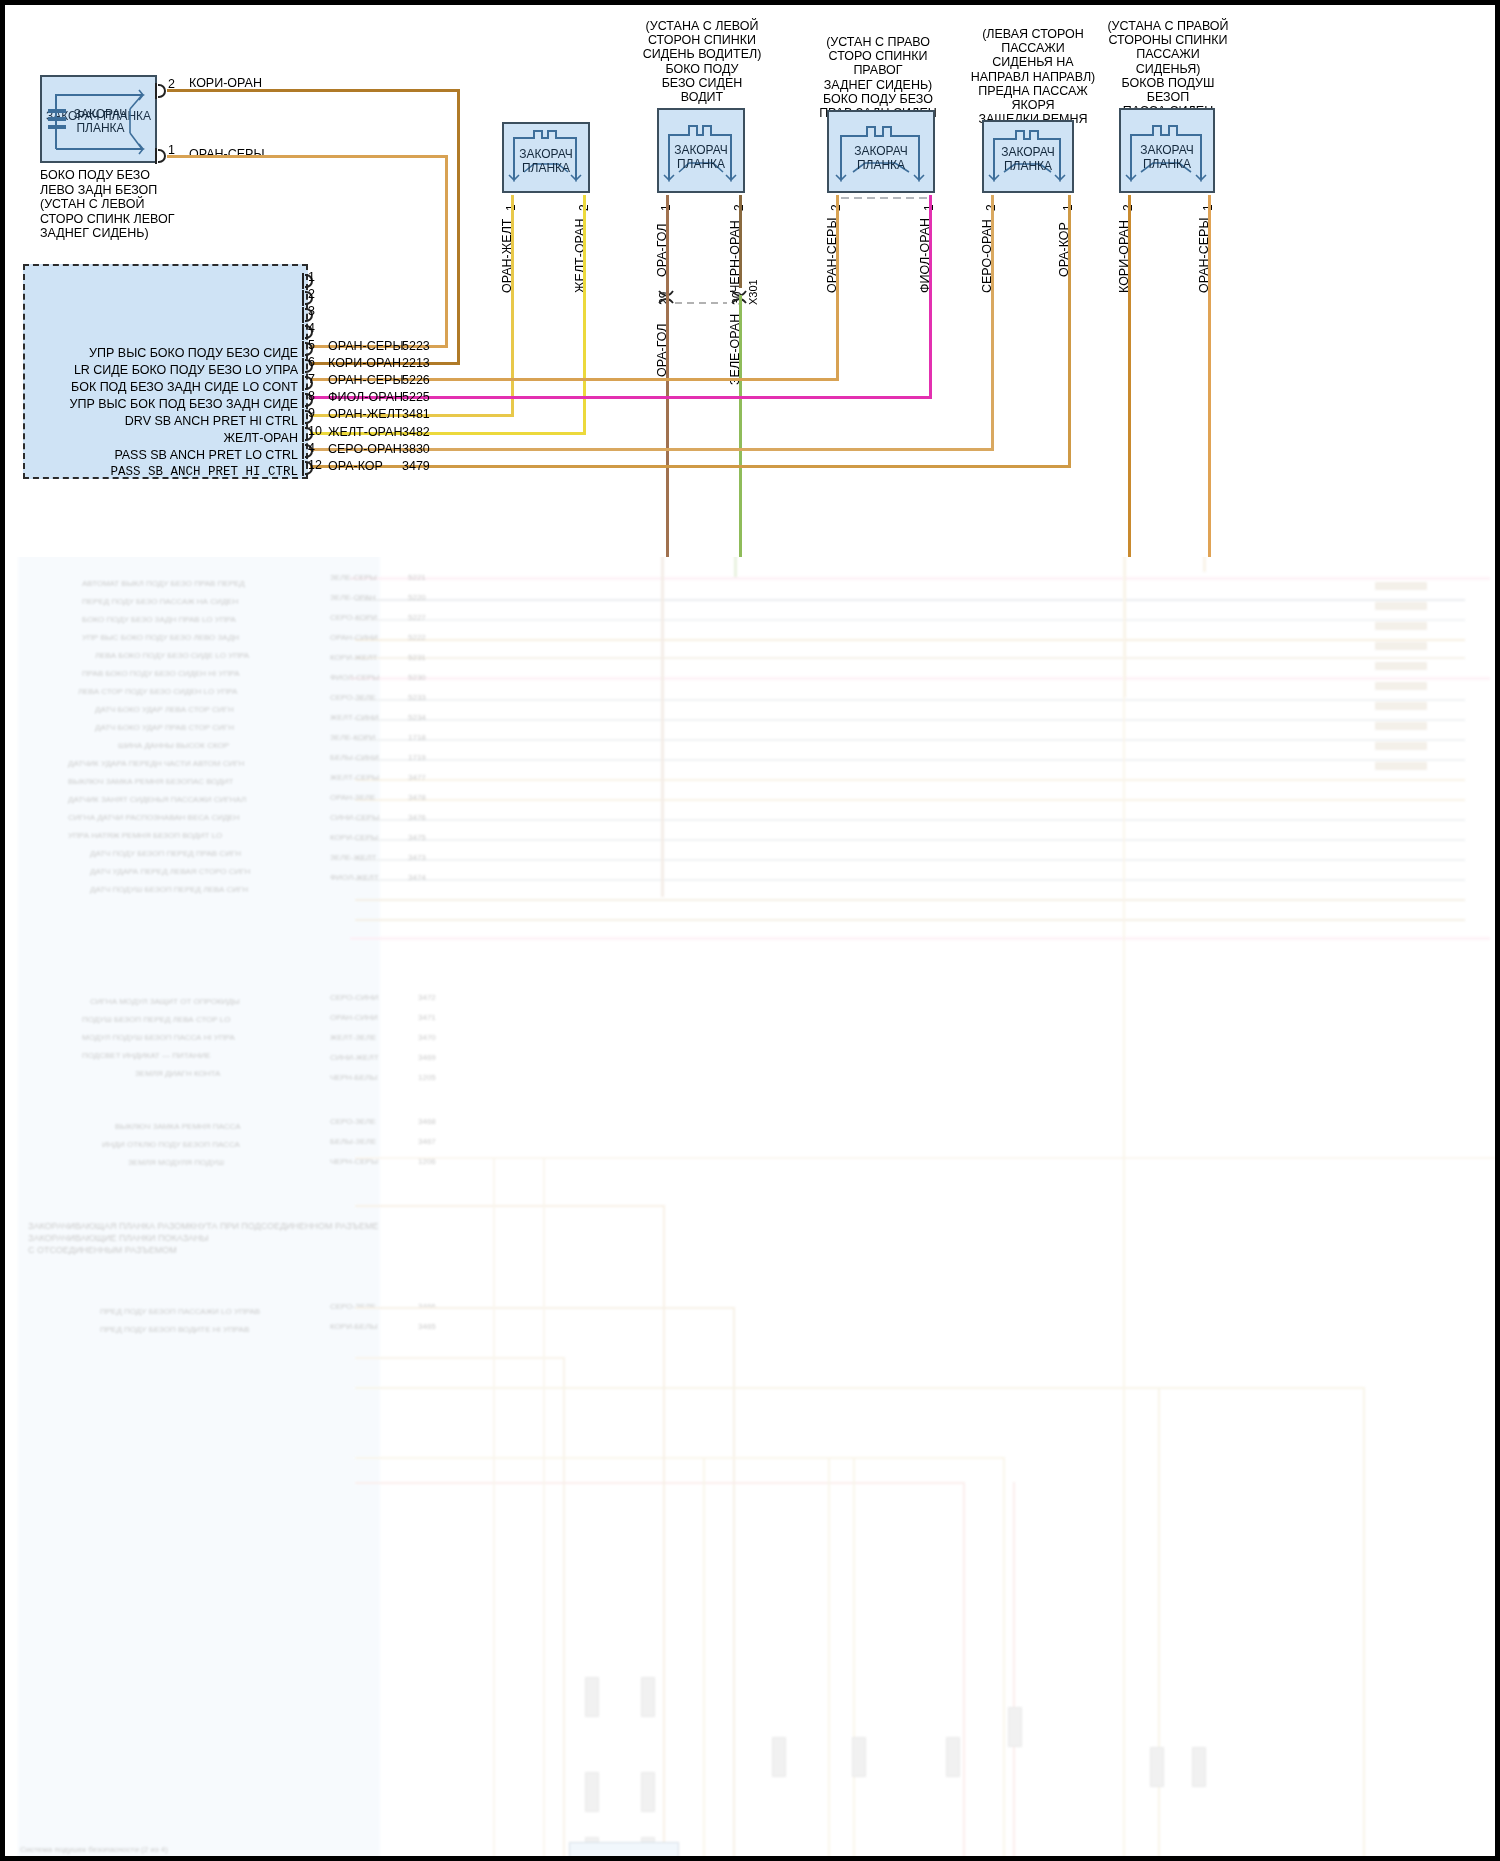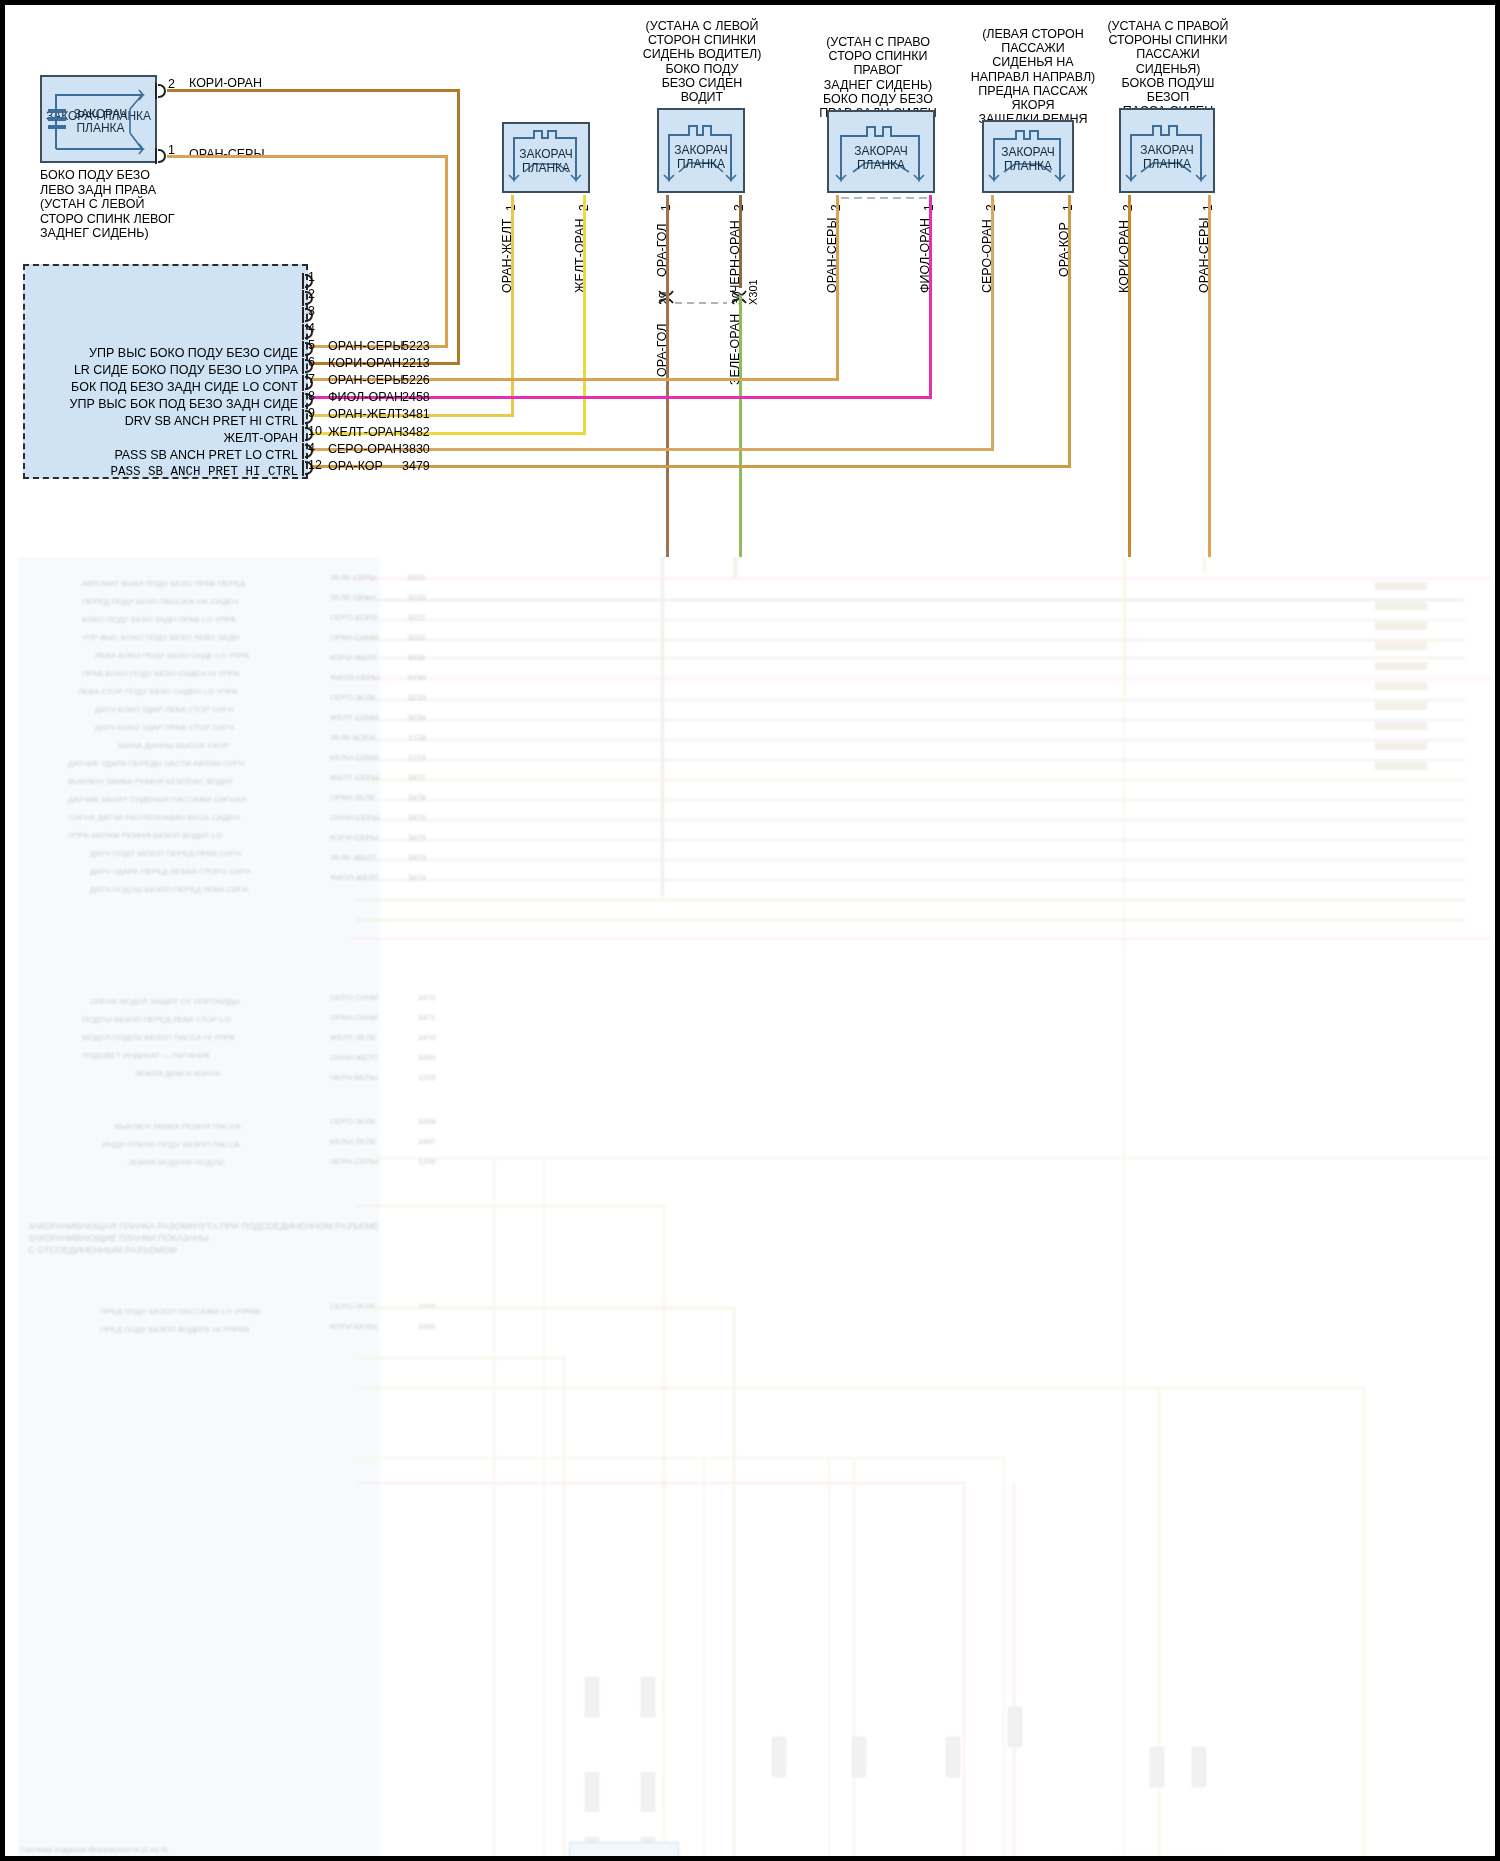--- a/index.html
+++ b/index.html
@@ -81,21 +81,21 @@
     <div class="conn" style="left:150px;top:78px;"></div>
     <div class="pinnum" style="left:163px;top:72px;">2</div>
     <div class="conn" style="left:150px;top:143px;"></div>
     <div class="pinnum" style="left:163px;top:138px;">1</div>
 
     <div class="wirelbl" style="left:184px;top:71px;">КОРИ-ОРАН</div>
     <div class="wirelbl" style="left:184px;top:142px;">ОРАН-СЕРЫ</div>
 
     <div class="capleft" style="left:35px;top:163px;width:180px;">
       <div>БОКО ПОДУ БЕЗО</div>
-      <div>ЛЕВО ЗАДН ПРАВА</div>
+      <div>ЛЕВО ЗАДН БЕЗОП</div>
       <div>(УСТАН С ЛЕВОЙ</div>
       <div>СТОРО СПИНК ЛЕВОГ</div>
       <div>ЗАДНЕГ СИДЕНЬ)</div>
     </div>
 
     <div class="cbox" style="left:497px;top:117px;width:88px;height:71px;">
       <svg width="84" height="67" viewBox="0 0 84 67" style="position:absolute;left:0;top:0;">
         <path d="M10,54 L10,14 L30,14 L30,7 L38,7 L38,14 L44,14 L44,7 L52,7 L52,14 L72,14 L72,54" fill="none" stroke="#3d6e9a" stroke-width="2"></path>
         <path d="M20,48 L30,40 L54,40 L64,48" fill="none" stroke="#3d6e9a" stroke-width="1.6"></path>
         <path d="M10,46 L10,56 L5,51 M10,46 L10,56 L15,51" stroke="#3d6e9a" stroke-width="1.6" fill="none"></path>
@@ -301,21 +301,21 @@
     <div class="pinlabel" style="left:40px;width:253px;top:443px;">PASS SB ANCH PRET LO CTRL</div>
     <div class="pinlabel" style="left:40px;width:253px;top:460px;font-family:Liberation Mono, monospace;">PASS SB ANCH PRET HI CTRL</div>
 
     <div class="wirelbl" style="left:323px;top:334px;">ОРАН-СЕРЫ</div>
     <div class="wirelbl" style="left:397px;top:334px;">5223</div>
     <div class="wirelbl" style="left:323px;top:351px;">КОРИ-ОРАН</div>
     <div class="wirelbl" style="left:397px;top:351px;">2213</div>
     <div class="wirelbl" style="left:323px;top:368px;">ОРАН-СЕРЫ</div>
     <div class="wirelbl" style="left:397px;top:368px;">5226</div>
     <div class="wirelbl" style="left:323px;top:385px;">ФИОЛ-ОРАН</div>
-    <div class="wirelbl" style="left:397px;top:385px;">2458</div>
+    <div class="wirelbl" style="left:397px;top:385px;">5225</div>
     <div class="wirelbl" style="left:323px;top:402px;">ОРАН-ЖЕЛТ</div>
     <div class="wirelbl" style="left:397px;top:402px;">3481</div>
     <div class="wirelbl" style="left:323px;top:420px;">ЖЕЛТ-ОРАН</div>
     <div class="wirelbl" style="left:397px;top:420px;">3482</div>
     <div class="wirelbl" style="left:323px;top:437px;">СЕРО-ОРАН</div>
     <div class="wirelbl" style="left:397px;top:437px;">3830</div>
     <div class="wirelbl" style="left:323px;top:454px;">ОРА-КОР</div>
     <div class="wirelbl" style="left:397px;top:454px;">3479</div>
 
   </div>

